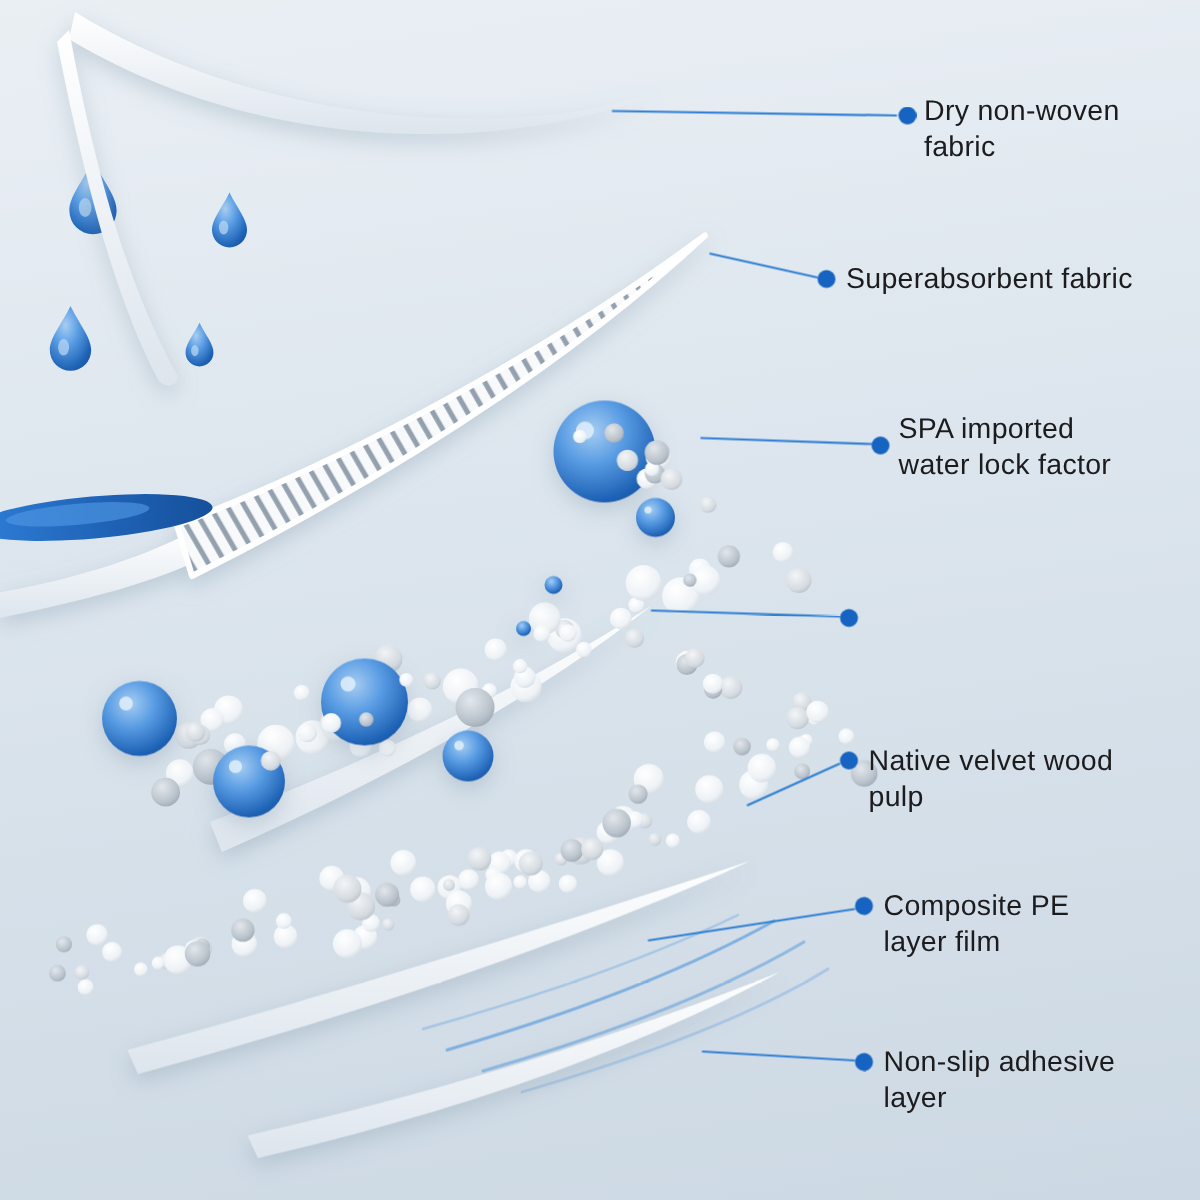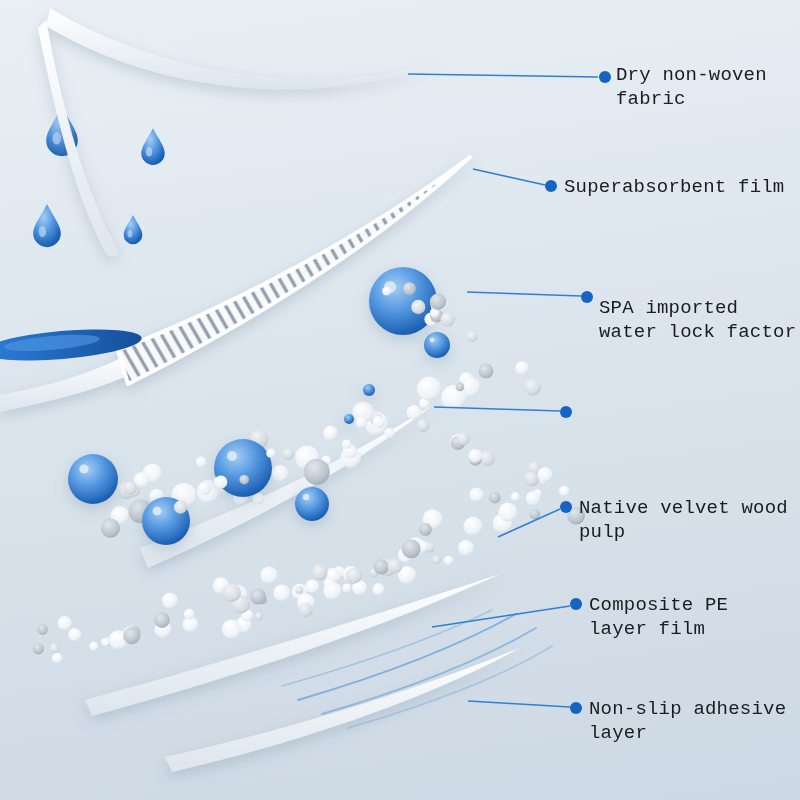--- a/index.html
+++ b/index.html
@@ -1,19 +1,19 @@
 <!DOCTYPE html>
 <html><head>
 <meta charset="utf-8">
 <style>
   html,body{margin:0;padding:0;background:#dfe7ee;}
   .scene{
     position:relative;width:800px;height:800px;overflow:hidden;
     background:linear-gradient(172deg,#eaeff4 0%,#dde6ee 40%,#ccd8e3 100%);
-    font-family:Liberation Mono, monospace;
+    font-family:Liberation Sans, sans-serif;
   }
   .scene svg{position:absolute;left:0;top:0;}
   .callout-label{
     position:absolute;
     font-size:19px;line-height:24px;color:#1c1c1e;
     white-space:pre-line;letter-spacing:.2px;
   }
 </style>
 </head>
 <body>
@@ -300,22 +300,22 @@
       <circle cx="566" cy="412" r="6"></circle>
       <circle cx="566" cy="507" r="6"></circle>
       <circle cx="576" cy="604" r="6"></circle>
       <circle cx="576" cy="708" r="6"></circle>
     </g>
   </g>
 </svg>
 
   <div class="callout-label" style="left:616px;top:63px">Dry non-woven
 fabric</div>
-  <div class="callout-label" style="left:564px;top:175px">Superabsorbent film</div>
-  <div class="callout-label" style="left:599px;top:296px">SPA imported
+  <div class="callout-label" style="left:564px;top:175px">Superabsorbent fabric</div>
+  <div class="callout-label" style="left:599px;top:275px">SPA imported
 water lock factor</div>
   <div class="callout-label" style="left:579px;top:496px">Native velvet wood
 pulp</div>
   <div class="callout-label" style="left:589px;top:593px">Composite PE
 layer film</div>
   <div class="callout-label" style="left:589px;top:697px">Non-slip adhesive
 layer</div>
 </div>
 
 </body></html>

